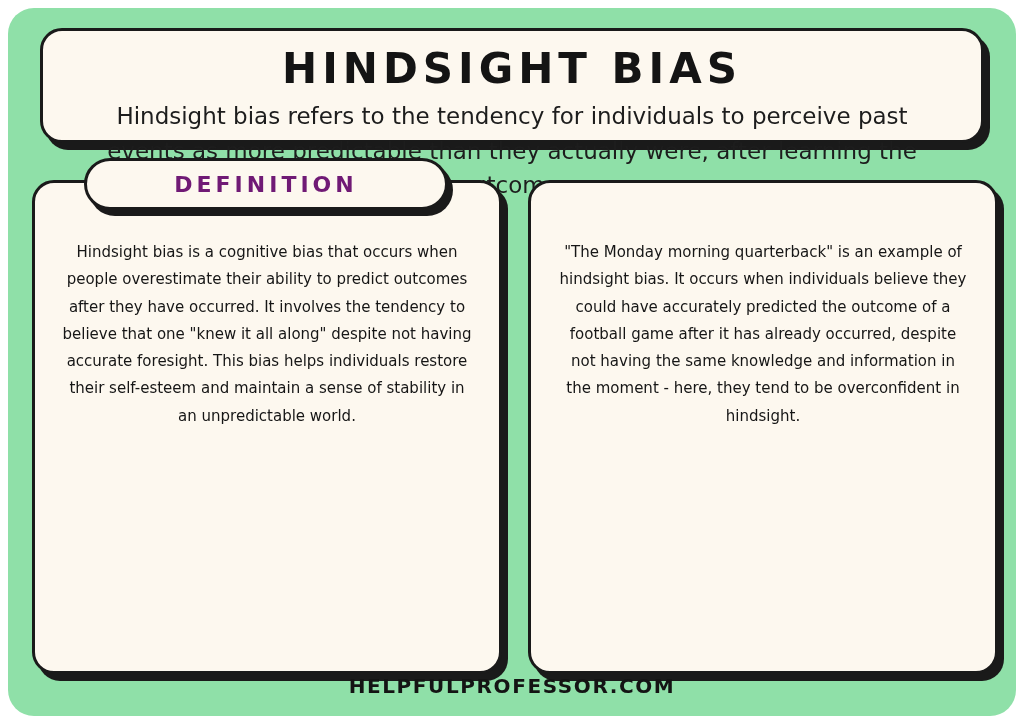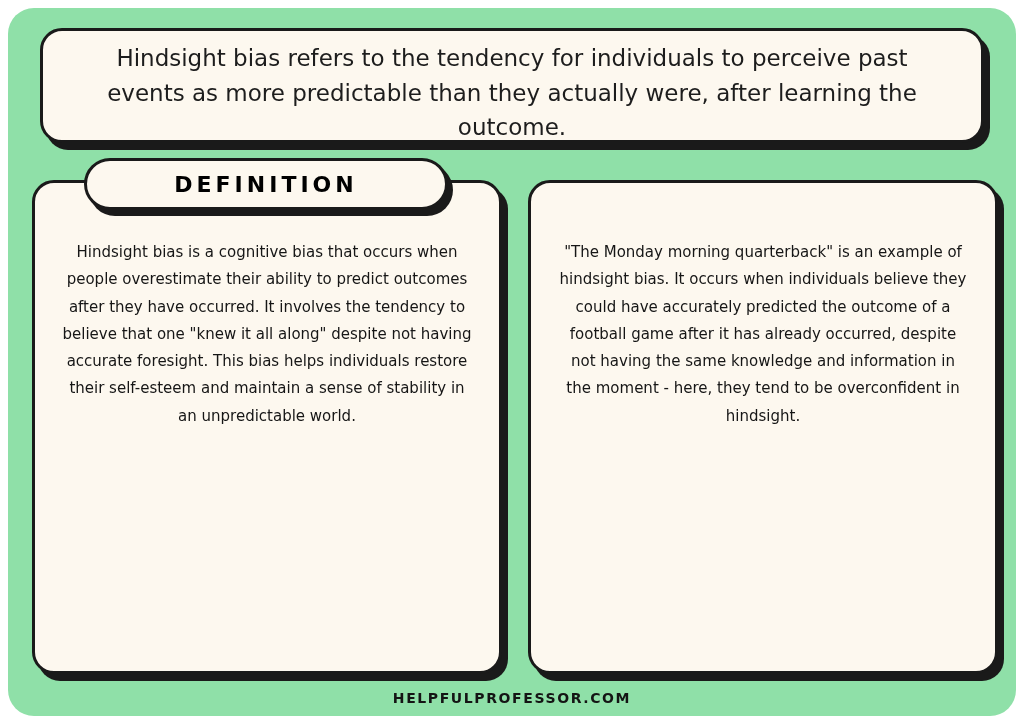--- a/index.html
+++ b/index.html
@@ -84,48 +84,49 @@
     justify-content: center;
     z-index: 5;
   }
   .label-pill.left { left: 76px; }
   .label-pill.right { left: 574px; }
   .label-text {
     font-family: "DejaVu Sans", sans-serif;
     font-weight: bold;
     font-size: 22px;
     letter-spacing: 4px;
-    color: #000000;
+    color: #701a75;
   }
   .body-text {
     font-family: "DejaVu Sans", sans-serif;
     font-size: 15px;
     line-height: 1.82;
     color: #161616;
   }
   
   .footer {
     position: absolute;
     left: 0;
-    top: 682px;
+    top: 666px;
     width: 1008px;
     text-align: center;
     font-family: "DejaVu Sans", sans-serif;
     font-weight: bold;
-    font-size: 14px;
+    font-size: 20px;
     letter-spacing: 1.6px;
     color: #141414;
   }
 </style>
 </head>
 <body>
 
 <div class="poster">
 
   <div class="card header">
+    <div class="title">HINDSIGHT BIAS</div>
     <div class="subtitle">Hindsight bias refers to the tendency for individuals to perceive past events as more predictable than they actually were, after learning the outcome.</div>
   </div>
 
   <div class="card column left">
     <div class="body-text">Hindsight bias is a cognitive bias that occurs when people overestimate their ability to predict outcomes after they have occurred. It involves the tendency to believe that one "knew it all along" despite not having accurate foresight. This bias helps individuals restore their self-esteem and maintain a sense of stability in an unpredictable world.</div>
   </div>
   <div class="label-pill left">
     <span class="label-text">DEFINITION</span>
   </div>
 

